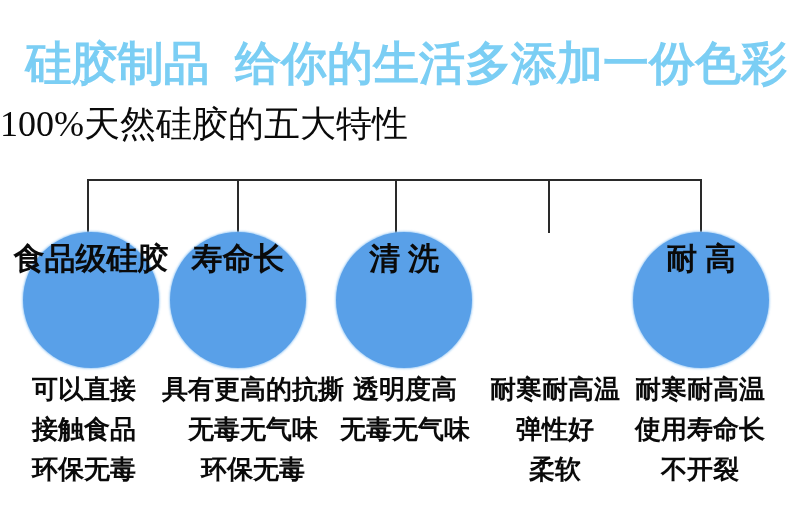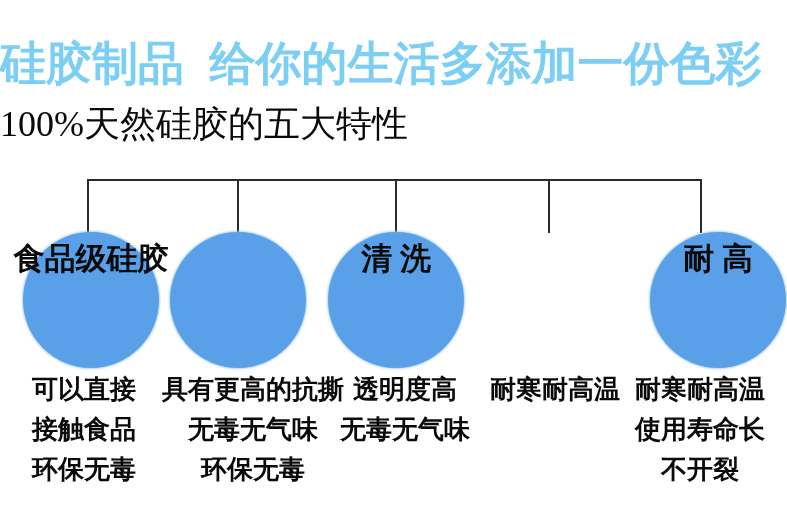--- a/index.html
+++ b/index.html
@@ -15,21 +15,21 @@
     position:relative;
     width:787px;height:530px;
     background:var(--bg);
     overflow:hidden;
     font-family:"Liberation Serif","DejaVu Serif",serif;
     color:var(--text-color);
   }
   .main-title{
     position:absolute;
     top:34px;left:0;width:787px;
-    text-align:left;
+    text-align:right;
     font-family:"Liberation Sans","DejaVu Sans",sans-serif;
     font-size:46px;
     font-weight:bold;
     line-height:58px;
     color:var(--title-color);
     white-space:pre;
     letter-spacing:0px;
   }
   .sub-title{
     position:absolute;
@@ -99,44 +99,47 @@
   <div class="vline" style="left:237px"></div>
   <div class="vline" style="left:395px"></div>
   <div class="vline" style="left:548px"></div>
   <div class="vline" style="left:700px"></div>
 
   <div class="circle" style="left:23px">
     <div class="circle-line">食品级</div>
     <div class="circle-line">硅胶</div>
   </div>
   <div class="circle" style="left:170px">
+    <div class="circle-line">寿命长</div>
   </div>
-  <div class="circle" style="left:328px">
+  <div class="circle" style="left:336px">
     <div class="circle-line">清 洗</div>
   </div>
-  <div class="circle" style="left:650px">
+  <div class="circle" style="left:633px">
     <div class="circle-line">耐 高</div>
   </div>
 
   <div class="detail" style="left:-16px">
     <div class="detail-line">可以直接</div>
     <div class="detail-line">接触食品</div>
     <div class="detail-line">环保无毒</div>
   </div>
   <div class="detail" style="left:153px">
     <div class="detail-line">具有更高的抗撕</div>
     <div class="detail-line">无毒无气味</div>
     <div class="detail-line">环保无毒</div>
   </div>
   <div class="detail" style="left:305px">
     <div class="detail-line">透明度高</div>
     <div class="detail-line">无毒无气味</div>
   </div>
   <div class="detail" style="left:455px">
     <div class="detail-line">耐寒耐高温</div>
+    <div class="detail-line">弹性好</div>
+    <div class="detail-line">柔软</div>
   </div>
   <div class="detail" style="left:600px">
     <div class="detail-line">耐寒耐高温</div>
     <div class="detail-line">使用寿命长</div>
     <div class="detail-line">不开裂</div>
   </div>
 
 </div>
 
 </body></html>

